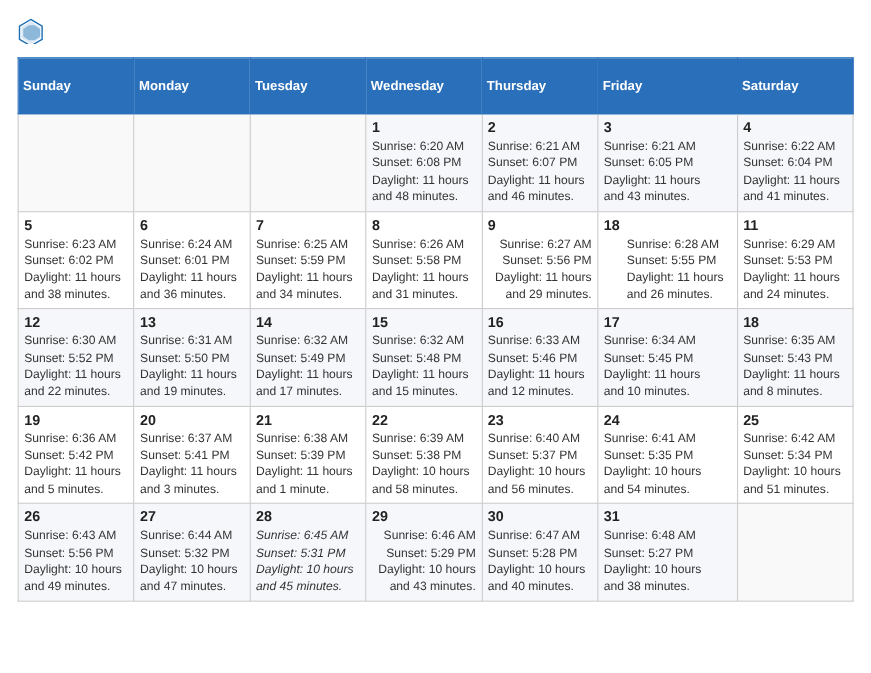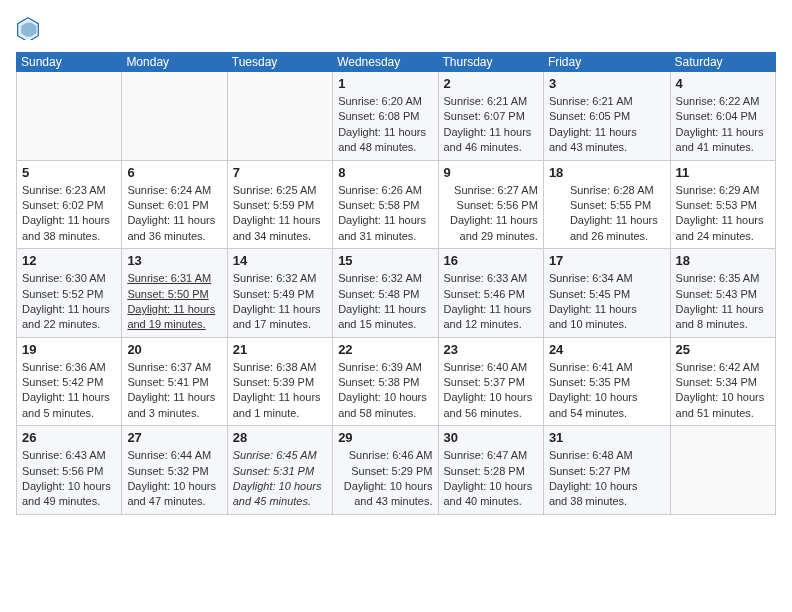--- a/index.html
+++ b/index.html
@@ -47,24 +47,24 @@
     table {
       width: 100%;
       border-collapse: collapse;
       font-size: 11px;
     }
     thead tr {
       background-color: #2a6fba;
       color: #fff;
     }
     thead th {
-      padding: 2px 4px;
+      padding: 18px 4px;
       text-align: left;
       font-size: 12px;
-      font-weight: normal;
+      font-weight: bold;
       border: 1px solid #2a6fba;
     }
     tbody tr {
       background: #fff;
     }
     tbody tr:nth-child(odd) {
       background: #f5f7fa;
     }
     tbody td {
       border: 1px solid #ccc;
@@ -210,21 +210,21 @@
       <tr>
         <td>
           <span class="day-number">12</span>
           <div class="day-info" style="white-space: pre-line;">Sunrise: 6:30 AM
 Sunset: 5:52 PM
 Daylight: 11 hours
 and 22 minutes.</div>
         </td>
         <td>
           <span class="day-number">13</span>
-          <div class="day-info" style="white-space: pre-line; text-decoration: underline;">Sunrise: 6:31 AM
+          <div class="day-info" style="white-space: pre-line;">Sunrise: 6:31 AM
 Sunset: 5:50 PM
 Daylight: 11 hours
 and 19 minutes.</div>
         </td>
         <td>
           <span class="day-number">14</span>
           <div class="day-info" style="white-space: pre-line;">Sunrise: 6:32 AM
 Sunset: 5:49 PM
 Daylight: 11 hours
 and 17 minutes.</div>

